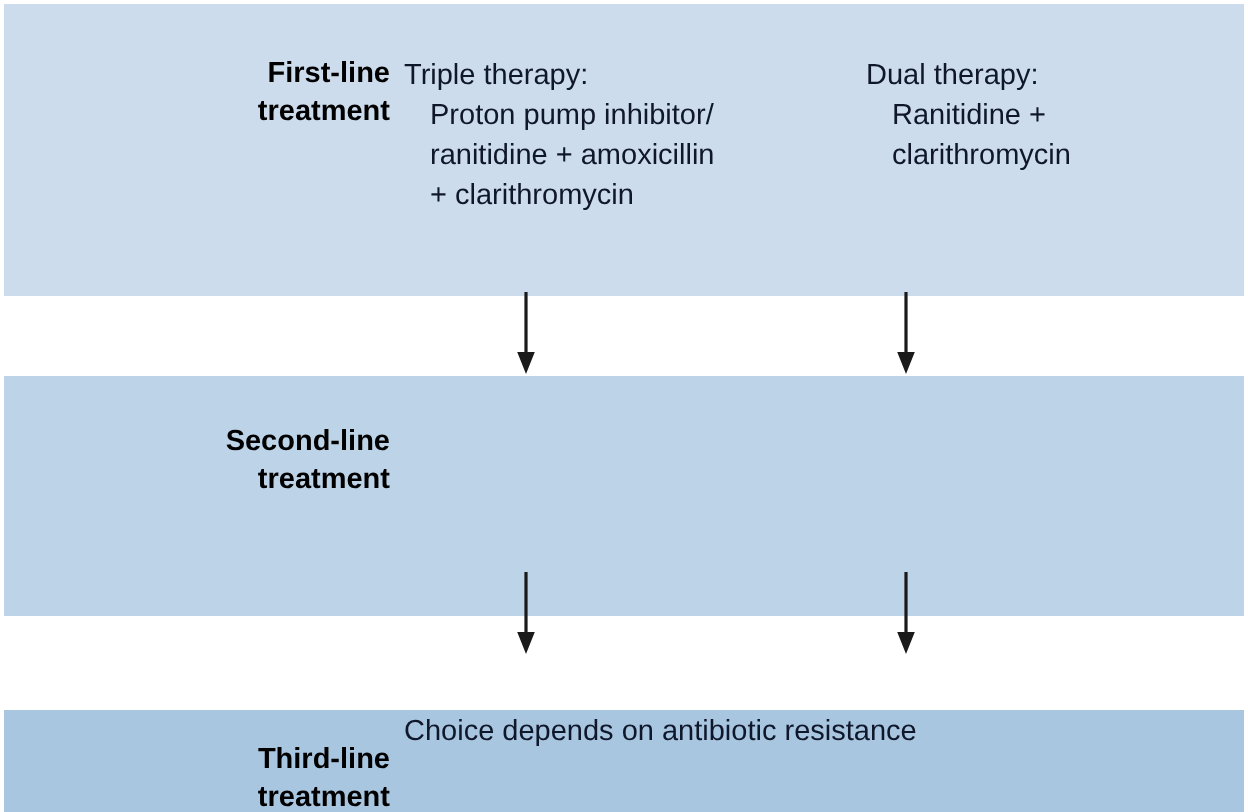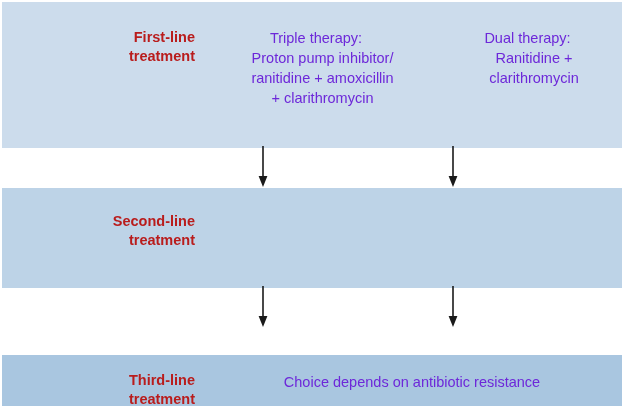--- a/index.html
+++ b/index.html
@@ -20,52 +20,51 @@
   .band {
     position: absolute;
     left: 2px;
     width: 620px;
     box-sizing: border-box;
     display: flex;
     flex-direction: row;
     align-items: flex-start;
   }
   .band-1 { top: 2px;   height: 146px; background: #ccdcec; }
-  .band-2 { top: 188px; height: 100px; background: #bdd3e7; }
+  .band-2 { top: 188px; height: 120px; background: #bdd3e7; }
   .band-3 { top: 327px; height: 71px;  background: #a9c6e0; margin-top: 28px; }
 
   .stage-label {
     width: 193px;
     flex: 0 0 193px;
     text-align: right;
     font-weight: bold;
     font-size: 14.5px;
     line-height: 19px;
-    color: #b91c1c;
+    color: #000000;
     box-sizing: border-box;
     padding-right: 0px;
     white-space: pre-line;
   }
   .band-1 .stage-label { padding-top: 26px; }
   .band-2 .stage-label { padding-top: 24px; }
   .band-3 .stage-label { padding-top: 16px; }
 
   .body-cols {
     flex: 1 1 auto;
     display: flex;
     flex-direction: row;
     align-items: flex-start;
   }
   .therapy {
     font-size: 14.5px;
     line-height: 20px;
-    color: #6d28d9;
+    color: #0f172a;
     box-sizing: border-box;
     white-space: pre-line;
-    text-align: center;
   }
   .col-triple {
     flex: 0 0 222px;
     padding-left: 7px;
     padding-top: 26px;
     text-indent: -13px;
     margin-left: 13px;
   }
   .col-dual {
     flex: 1 1 auto;
@@ -76,21 +75,21 @@
   .col-quad {
     flex: 1 1 auto;
     padding-left: 7px;
     padding-top: 24px;
     text-indent: -10px;
     margin-left: 10px;
   }
   .col-third {
     flex: 1 1 auto;
     padding-left: 7px;
-    padding-top: 17px;
+    padding-top: 1px;
   }
 
   .arrow {
     position: absolute;
     width: 12px;
     height: 42px;
   }
   .arrow svg { display: block; }
   .arrow-a1 { left: 257px; top: 146px; }
   .arrow-a2 { left: 447px; top: 146px; }

